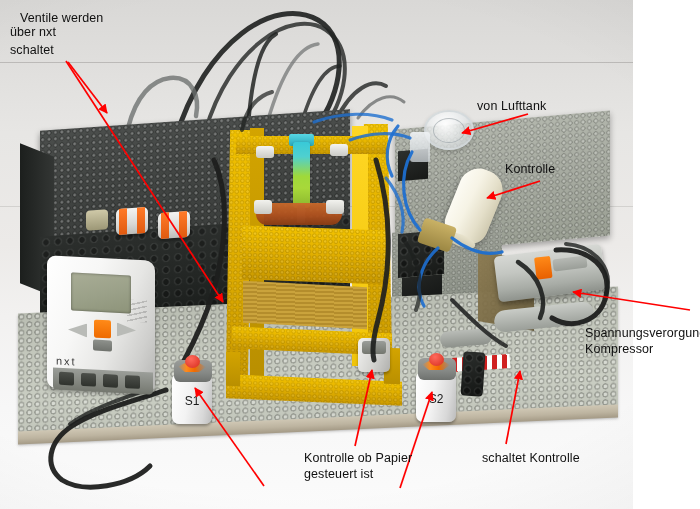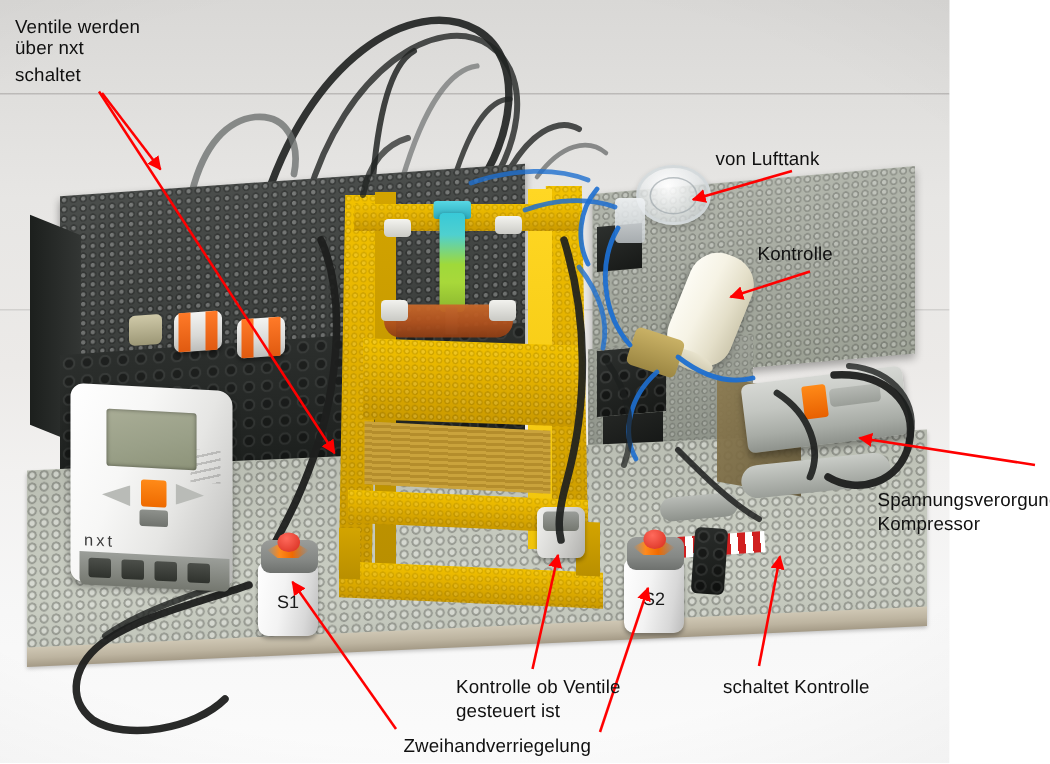--- a/index.html
+++ b/index.html
@@ -356,31 +356,30 @@
       <line x1="528" y1="114" x2="462" y2="133"></line>
       <line x1="540" y1="181" x2="487" y2="198"></line>
       <line x1="355" y1="446" x2="372" y2="370"></line>
       <line x1="264" y1="486" x2="195" y2="388"></line>
       <line x1="400" y1="488" x2="432" y2="392"></line>
       <line x1="506" y1="444" x2="520" y2="371"></line>
       <line x1="690" y1="310" x2="573" y2="292"></line>
     </g>
   </svg>
 
-  <div class="lbl" style="left:10px;top:10px">Ventile werden</div>
+  <div class="lbl" style="left:20px;top:10px">Ventile werden</div>
   <div class="lbl" style="left:10px;top:24px">über nxt</div>
   <div class="lbl" style="left:10px;top:42px">schaltet</div>
 
   <div class="lbl" style="left:477px;top:98px">von Lufttank</div>
 
   <div class="lbl" style="left:505px;top:161px">Kontrolle</div>
 
   <div class="lbl" style="left:585px;top:325px">Spannungsverorgung</div>
   <div class="lbl" style="left:585px;top:341px">Kompressor</div>
 
-  <div class="lbl" style="left:304px;top:450px">Kontrolle ob Ventile</div>
+  <div class="lbl" style="left:304px;top:450px">Kontrolle ob Papier</div>
   <div class="lbl" style="left:304px;top:466px">gesteuert ist</div>
 
-  <div class="lbl" style="left:269px;top:489px">Zweihandverriegelung</div>
 
   <div class="lbl" style="left:482px;top:450px">schaltet Kontrolle</div>
 
 </div>
 
 </body></html>

